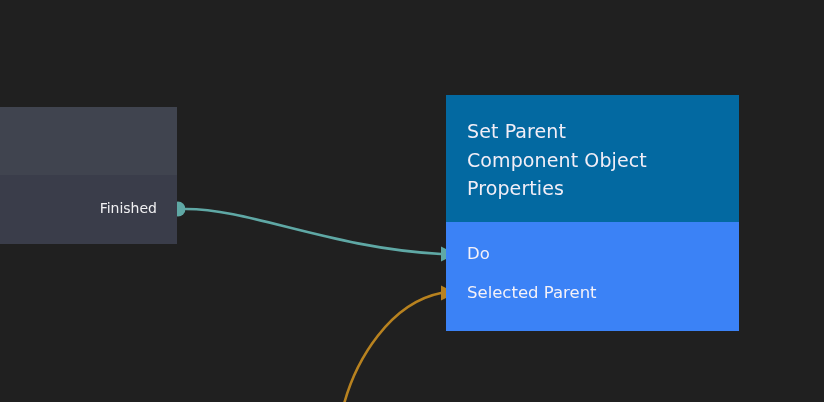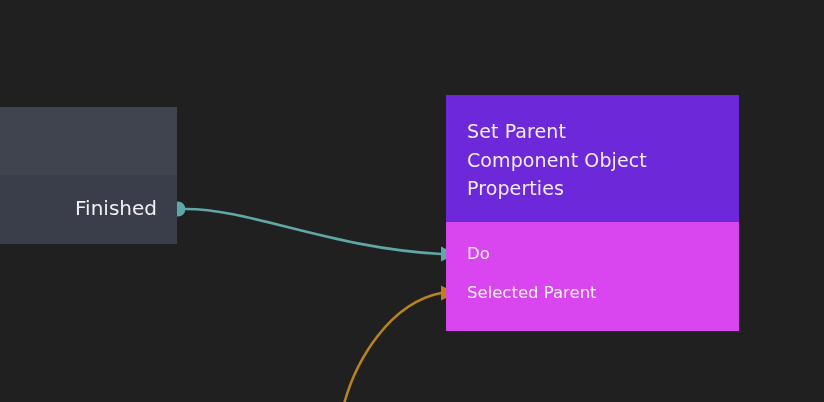--- a/index.html
+++ b/index.html
@@ -55,21 +55,21 @@
   #node-source .node-body {
     height: 69px;
     background: #3a3d4a;
     position: relative;
   }
   #node-source .port-row-out {
     position: absolute;
     right: 20px;
     top: 24px;
     color: #f0f0f2;
-    font-size: 20px;
+    font-size: 14px;
     line-height: 18px;
     white-space: nowrap;
     text-align: right;
   }
 
   
   #node-target {
     left: 446px;
     top: 95px;
     width: 293px;
@@ -121,24 +121,24 @@
   </svg>
 
   <div class="node" id="node-source">
     <div class="node-header" style="background: rgb(64, 68, 79);"></div>
     <div class="node-body" style="background: rgb(58, 61, 74);">
       <div class="port-row-out">Finished</div>
     </div>
   </div>
 
   <div class="node" id="node-target">
-    <div class="node-header" style="background: #6d28d9;">
+    <div class="node-header" style="background: #0369a1;">
       <div class="node-title" style="color: rgb(242, 238, 247);">Set Parent
 Component Object
 Properties</div>
     </div>
-    <div class="node-body" style="background: #d946ef;">
+    <div class="node-body" style="background: #3b82f6;">
       <div class="port-in slot-do">Do</div>
       <div class="port-in slot-selected">Selected Parent</div>
     </div>
   </div>
 
 </div>
 
 </body></html>

